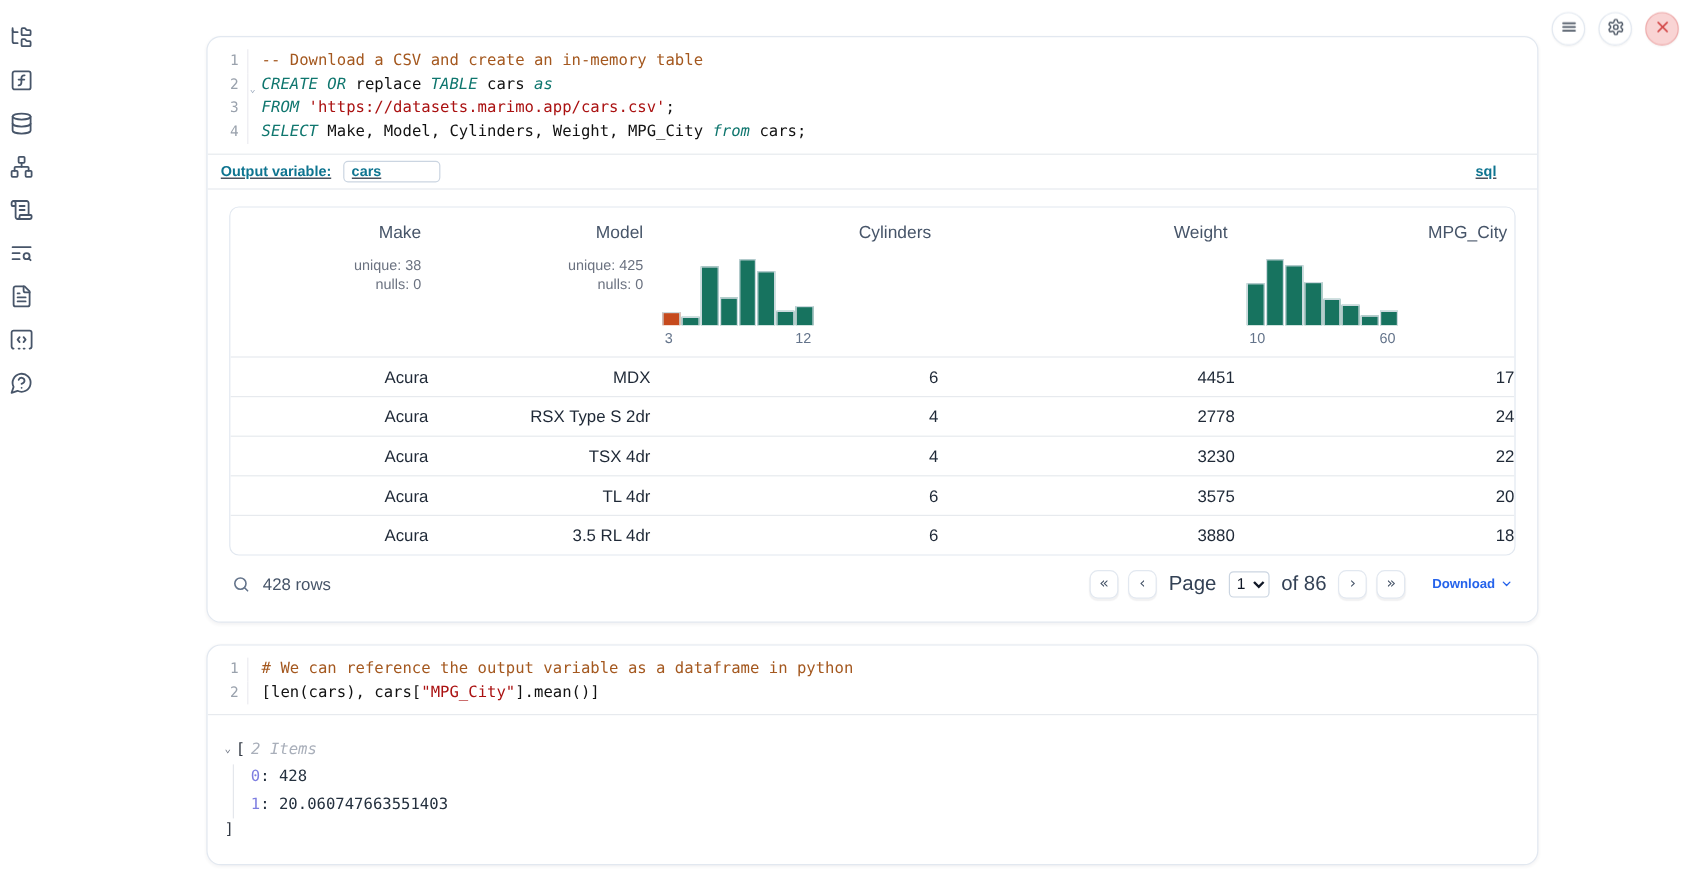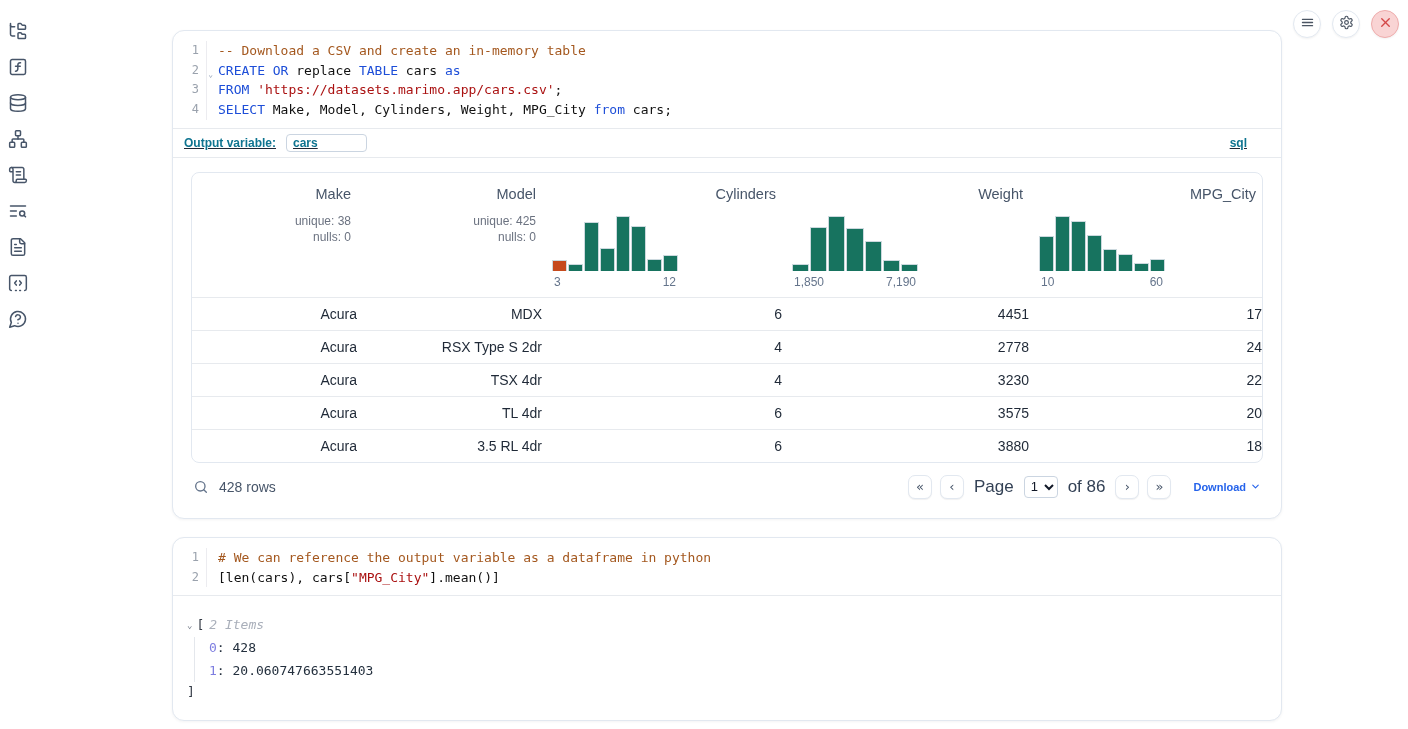--- a/index.html
+++ b/index.html
@@ -29,21 +29,21 @@
   .divider { height: 1px; background: #e7eaee; }
 
   
   .code-area { padding: 10px 0 8px 0; font-family: "DejaVu Sans Mono", monospace; font-size: 13px; }
   .code-line { display: flex; line-height: 19.7px; }
   .gutter { width: 34px; flex: 0 0 34px; text-align: right; padding-right: 7px;
     color: #9aa2ad; font-size: 12px; position: relative; border-right: 1px solid #ececf0; }
   .fold { position: absolute; right: -7px; top: 4px; font-size: 8px; color: #94a3b8; cursor: pointer; }
   .code-text { padding-left: 11px; white-space: pre; color: #111; }
   .tok-com { color: #a4581f; }
-  .tok-kw  { color: #1d4ed8; }
+  .tok-kw  { color: #0f766e; font-style: italic; }
   .tok-str { color: #aa1111; }
   .tok-pl  { color: #111111; }
 
   
   .outvar-row { display: flex; align-items: center; padding: 5px 34px 5px 11px; height: 28px; text-decoration: underline; }
   .outvar-label { color: #0e7490; font-weight: 700; font-size: 12px; }
   .outvar-input { margin-left: 10px; width: 81px; height: 18px; border: 1px solid #cbd5e1;
     border-radius: 4px; font-size: 12px; font-weight: 700; color: #0e7490;
     padding: 0 6px; font-family: "Liberation Sans", sans-serif; outline: none; }
   .lang-badge { margin-left: auto; color: #0e7490; font-weight: 700; font-size: 12px; cursor: pointer; }
@@ -253,35 +253,20 @@
                   <span class="bar" style="height: 28%; background: rgb(23, 115, 95);"></span>
                 </div>
                 <div class="hist-axis">
                   <span>3</span>
                   <span>12</span>
                 </div>
               </div>
             </div>
             <div class="th">
               <div class="th-label">Weight</div>
-              <div class="hist-wrap">
-                <div class="hist">
-                  <span class="bar" style="height: 13%; background: rgb(23, 115, 95);"></span>
-                  <span class="bar" style="height: 80%; background: rgb(23, 115, 95);"></span>
-                  <span class="bar" style="height: 100%; background: rgb(23, 115, 95);"></span>
-                  <span class="bar" style="height: 78%; background: rgb(23, 115, 95);"></span>
-                  <span class="bar" style="height: 54%; background: rgb(23, 115, 95);"></span>
-                  <span class="bar" style="height: 20%; background: rgb(23, 115, 95);"></span>
-                  <span class="bar" style="height: 13%; background: rgb(23, 115, 95);"></span>
-                </div>
-                <div class="hist-axis">
-                  <span>1,850</span>
-                  <span>7,190</span>
-                </div>
-              </div>
             </div>
             <div class="th">
               <div class="th-label">MPG_City</div>
               <div class="hist-wrap">
                 <div class="hist">
                   <span class="bar" style="height: 64%; background: rgb(23, 115, 95);"></span>
                   <span class="bar" style="height: 100%; background: rgb(23, 115, 95);"></span>
                   <span class="bar" style="height: 90%; background: rgb(23, 115, 95);"></span>
                   <span class="bar" style="height: 66%; background: rgb(23, 115, 95);"></span>
                   <span class="bar" style="height: 40%; background: rgb(23, 115, 95);"></span>

